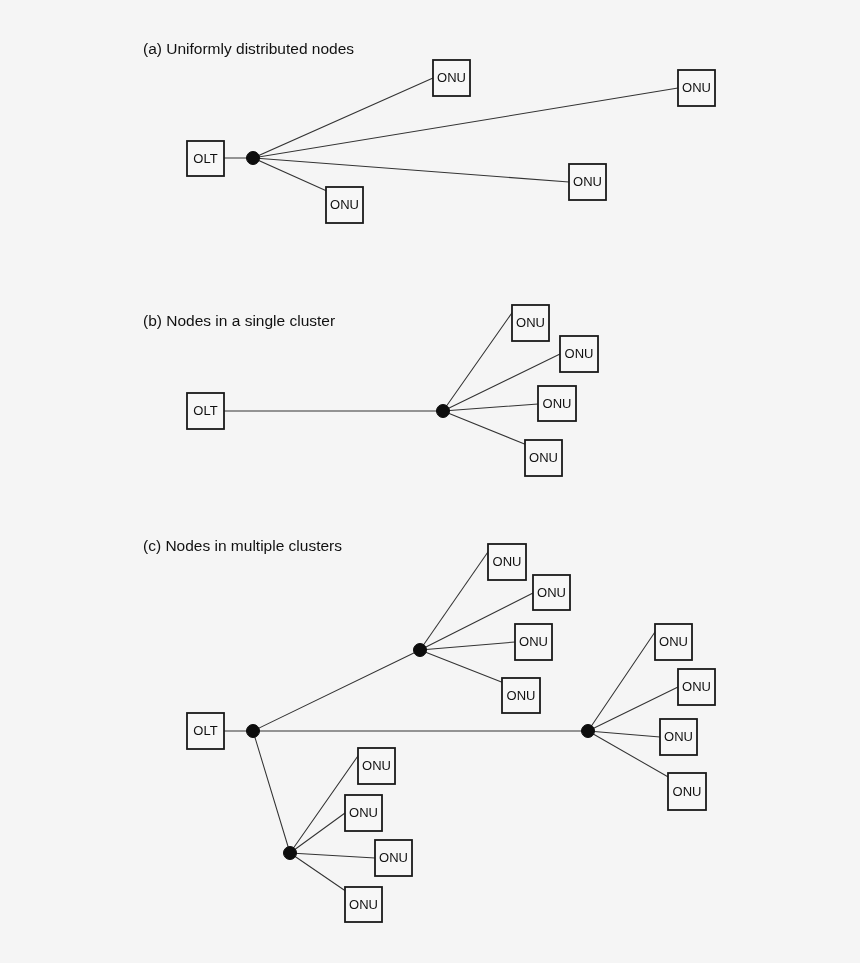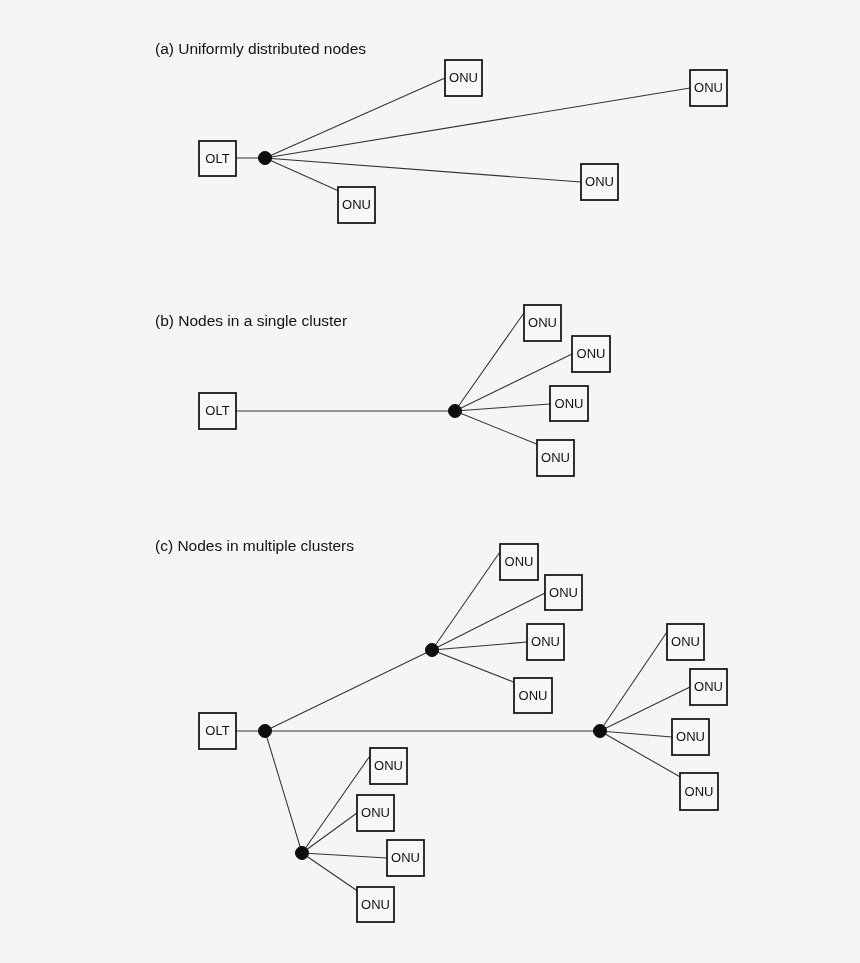--- a/index.html
+++ b/index.html
@@ -12,21 +12,20 @@
     width: 860px;
     height: 963px;
     font-family: "Liberation Sans", sans-serif;
     color: #111111;
     overflow: hidden;
   }
   #figure-root {
     position: relative;
     width: 795px;
     height: 963px;
-    margin-left: 12px;
   }
   svg.diagram {
     display: block;
     width: 860px;
     height: 963px;
     background: #f5f5f5;
   }
   .panel-caption {
     font-family: "Liberation Sans", sans-serif;
     font-size: 15.5px;

